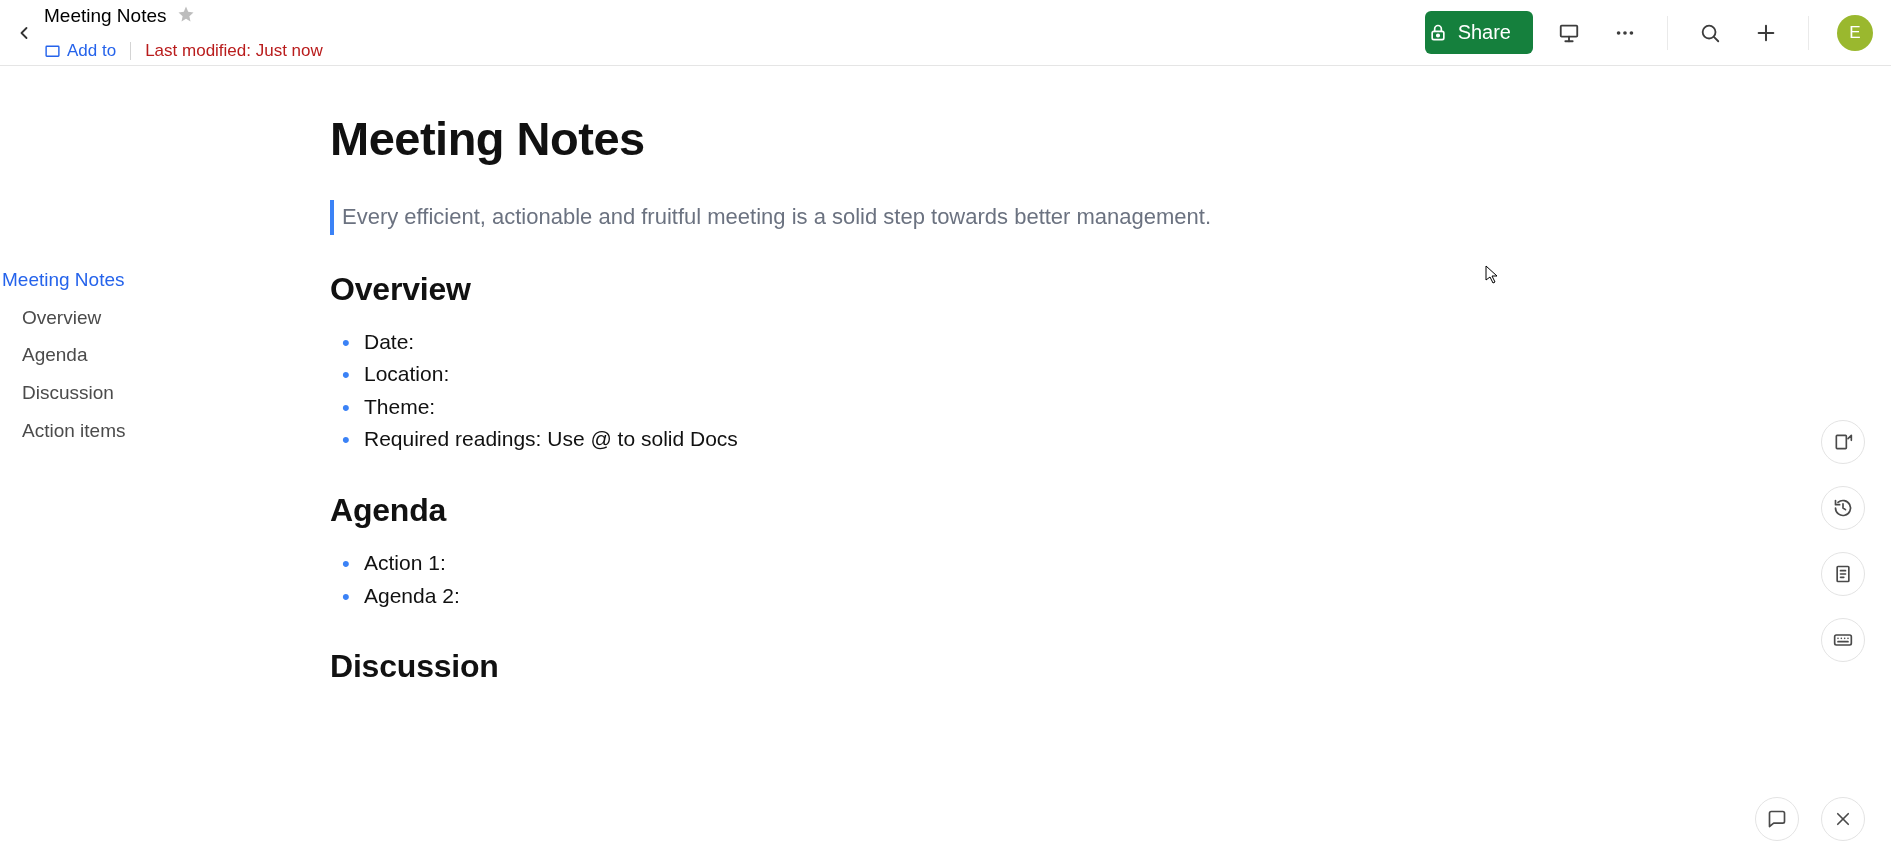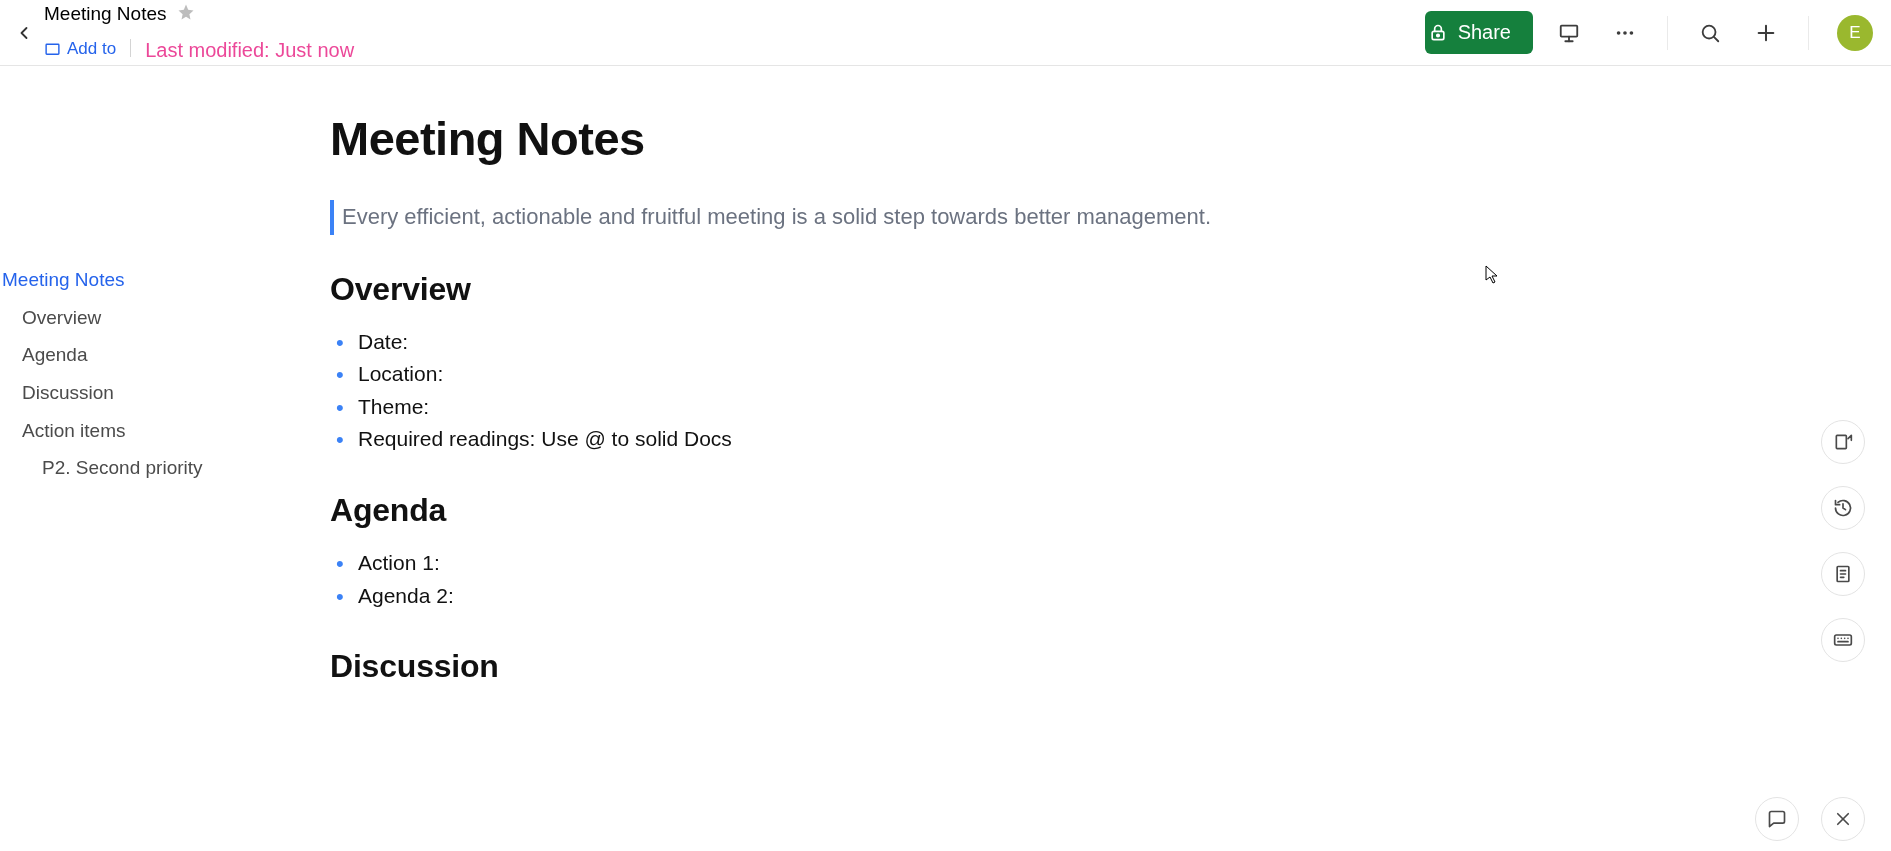--- a/index.html
+++ b/index.html
@@ -14,24 +14,24 @@
   }
   .back {
     width: 28px; height: 28px; display:flex; align-items:center; justify-content:center;
     cursor:pointer; margin-right:6px;
     color:#333;
   }
   .title-block { display:flex; flex-direction:column; line-height:1.15; }
   .title-row { display:flex; align-items:center; gap:10px; }
   .doc-title { font-size:19px; font-weight:400; color:#000; }
   .star { color:#bdbdbd; cursor:pointer; }
-  .sub-row { display:flex; align-items:flex-start; gap:14px; margin-top:14px;}
+  .sub-row { display:flex; align-items:flex-end; gap:14px; margin-top:14px;}
   .addto { display:flex; align-items:center; gap:6px; color:#2563eb; font-size:17px; cursor:pointer; }
   .divider { width:1px; height:18px; background:#d4d4d4; }
-  .lastmod { color:#ec4899; font-size:20px; }
+  .lastmod { color:#b91c1c; font-size:17px; }
   .spacer { flex:1; }
   .header-actions { display:flex; align-items:center; gap:16px; }
   .share-btn {
     display:flex; align-items:center; gap:10px;
     background:#15803d; color:#fff; border:none; border-radius:6px;
     padding:10px 22px 10px 3px; font-size:20px; font-weight:500; cursor:pointer;
   }
   .icon-btn { width:40px; height:40px; display:flex; align-items:center; justify-content:center; cursor:pointer; color:#3c3c3c; border-radius:6px; }
   .vsep { width:1px; height:34px; background:#eaeaea; margin:0 6px; }
   .avatar {
@@ -58,21 +58,21 @@
   .doc h1 {
     font-size:47px; font-weight:800; margin:45px 0 34px 0; letter-spacing:-0.5px;
   }
   blockquote.quote {
     border-left:4px solid #3b82f6; margin:0 0 30px 0; padding:2px 0 2px 8px;
     color:#6b7280; font-size:22px; line-height:1.4;
   }
   .doc h2 {
     font-size:32px; font-weight:800; margin:36px 0 18px 0; letter-spacing:-0.2px;
   }
-  ul.bullets { list-style:none; padding:0; margin:0; }
+  ul.bullets { list-style:none; padding:0; margin:6px; }
   ul.bullets li {
     position:relative; padding-left:28px; font-size:21px; line-height:1.55; color:#111;
   }
   ul.bullets li::before {
     content:"•"; color:#3b82f6; position:absolute; left:6px; top:0; font-size:22px;
   } 
   
   .float-tools {
     position:fixed; right:26px; top:420px; display:flex; flex-direction:column; gap:22px;
   }
@@ -169,21 +169,20 @@
 </div>
 
 <div class="body">
 
   <nav class="outline">
     <div class="outline-item level0 active"><span>Meeting Notes</span></div>
     <div class="outline-item level1"><span>Overview</span></div>
     <div class="outline-item level1"><span>Agenda</span></div>
     <div class="outline-item level1"><span>Discussion</span></div>
     <div class="outline-item level1"><span>Action items</span></div>
-    <div class="outline-item level2"><span>P2. Second priority</span></div>
   </nav>
 
   <article class="doc">
     <h1>Meeting Notes</h1>
 
     <blockquote class="quote">Every efficient, actionable and fruitful meeting is a solid step towards better management.</blockquote>
 
     <h2>Overview</h2>
     <ul class="bullets">
       <li><span>Date:</span></li>

